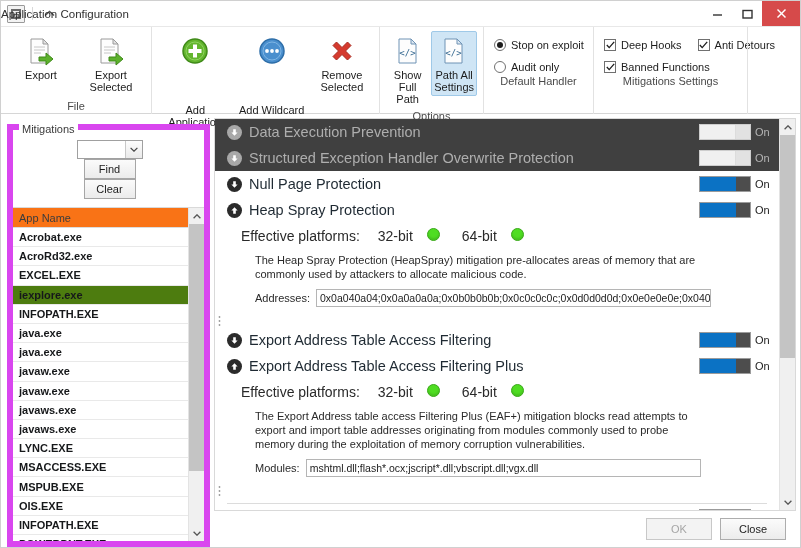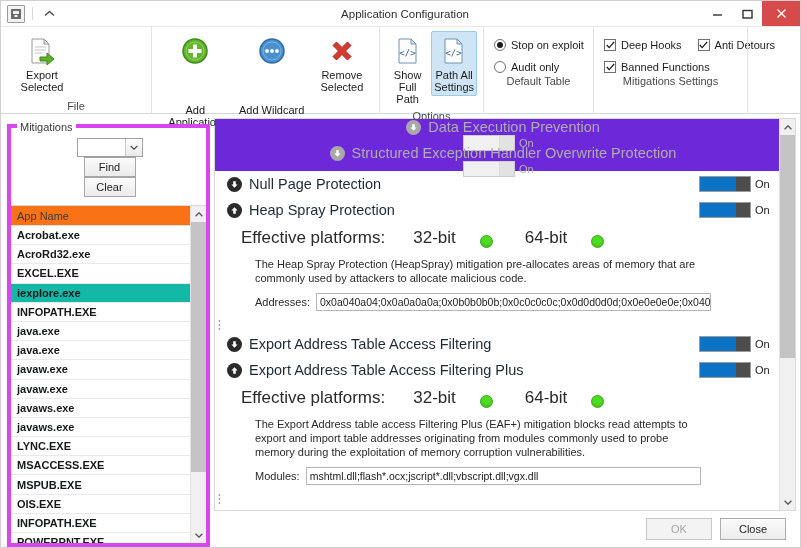--- a/index.html
+++ b/index.html
@@ -14,21 +14,21 @@
 
   
   .titlebar{height:25px;flex:0 0 25px;background:#ffffff;display:flex;align-items:center;
             position:relative;border-bottom:1px solid #e8e8e8;}
   .qat{display:flex;align-items:center;padding-left:6px;gap:0;}
   .qat-icon{width:16px;height:16px;border:1px solid #9a9a9a;background:#f3f3f3;
             display:flex;align-items:center;justify-content:center;border-radius:1px;}
   .qat-icon svg{display:block;}
   .qat-sep{width:1px;height:13px;background:#d8d8d8;margin:0 7px;}
   .qat-chev{width:18px;height:16px;display:flex;align-items:center;justify-content:center;}
-  .title-text{position:absolute;left:9px;right:0;text-align:center;font-size:11.5px;color:#303030;
+  .title-text{position:absolute;left:0;right:0;text-align:left;font-size:11.5px;color:#303030;
               pointer-events:none;}
   .wincontrols{margin-left:auto;display:flex;height:25px;}
   .wc{width:30px;height:25px;display:flex;align-items:center;justify-content:center;}
   .wc.close{width:38px;background:#d64a4a;}
   .wc.close svg line{stroke:#fff;}
 
   
   .ribbon{flex:0 0 87px;height:87px;background:#fff;border-bottom:1px solid #d6d6d6;
           display:flex;position:relative;box-sizing:border-box;}
   .rgroup{display:flex;flex-direction:column;position:relative;height:87px;box-sizing:border-box;}
@@ -53,72 +53,72 @@
   .cbox{width:12px;height:12px;border:1px solid #707070;background:#fff;box-sizing:border-box;
         display:flex;align-items:center;justify-content:center;flex:0 0 12px;}
   .cbox svg{display:block;}
 
   
   .body{flex:1;display:flex;min-height:0;background:#fff;}
 
   
   .leftpanel{width:213px;flex:0 0 213px;padding:4px 4px 0 6px;box-sizing:border-box;
              display:flex;flex-direction:column;min-height:0;}
-  .fieldset{border:4px solid #d946ef;border-radius:0;flex:1;min-height:0;
+  .fieldset{border:6px solid #d946ef;border-radius:0;flex:1;min-height:0;
             display:flex;flex-direction:column;position:relative;padding:0;margin-top:6px;justify-content:center;}
   .legend{position:absolute;top:-7px;left:6px;background:#fff;padding:0 3px;font-size:11px;color:#3a3a3a;}
   .searchrow{display:flex;align-items:center;gap:0;padding:10px 6px 8px 8px;flex-direction:column;}
   .combo{width:66px;height:19px;border:1px solid #a0a0a0;background:#fff;display:flex;box-sizing:border-box;}
   .combo .txt{flex:1;}
   .combo .arrow{width:16px;border-left:1px solid #c8c8c8;background:linear-gradient(#fdfdfd,#eaeaea);
                 display:flex;align-items:center;justify-content:center;}
   .btn{height:20px;min-width:52px;border:1px solid #a6a6a6;background:linear-gradient(#fbfbfb,#ebebeb);
        font-size:11px;color:#1c1c1c;display:flex;align-items:center;justify-content:center;
        box-sizing:border-box;cursor:default;}
   .listwrap{flex:1;margin:0 0 0 0;border-top:1px solid #d9d9d9;display:flex;min-height:0;overflow:hidden;}
   .listcol{flex:1;min-width:0;display:flex;flex-direction:column;}
   .listhead{height:19px;flex:0 0 19px;border-bottom:1px solid #dcdcdc;background:#f97316;
             display:flex;align-items:center;padding-left:6px;font-size:11px;color:#3c3c3c;}
   .listbody{flex:1;overflow:hidden;}
   .lrow{height:19.2px;display:flex;align-items:center;padding-left:6px;font-size:11px;
         font-weight:bold;color:#16181a;border-bottom:1px solid #e9e9e9;box-sizing:border-box;
         white-space:nowrap;overflow:hidden;}
-  .lrow.sel{background:#14b8a6;}
+  .lrow.sel{background:#4d7c0f;}
 
   
   .vsb{width:16px;flex:0 0 16px;background:#f0f0f0;border-left:1px solid #e3e3e3;
        display:flex;flex-direction:column;box-sizing:border-box;}
   .vsb .sbtn{height:16px;flex:0 0 16px;display:flex;align-items:center;justify-content:center;background:#f0f0f0;}
   .vsb .track{flex:1;position:relative;background:#f0f0f0;}
   .vsb .thumb{position:absolute;left:0;right:0;background:#c4c4c4;}
 
   
   .rightpanel{flex:1;min-width:0;display:flex;flex-direction:column;padding:4px 4px 0 0;box-sizing:border-box;}
   .mitbox{flex:1;min-height:0;display:flex;border:1px solid #d9d9d9;box-sizing:border-box;overflow:hidden;}
   .mitscroll{flex:1;min-width:0;overflow:hidden;position:relative;background:#fff;}
   .mrow{display:flex;align-items:center;height:26px;padding:0 0 0 12px;box-sizing:border-box;}
-  .mrow.dim{background:#6d28d9;flex-direction:column;}
+  .mrow.dim{background:#404040;}
   .mtitle{display:flex;align-items:center;gap:7px;flex:1;min-width:0;}
   .arrowicon{width:15px;height:15px;border-radius:50%;background:#2b2b2b;display:flex;
              align-items:center;justify-content:center;flex:0 0 15px;}
   .arrowicon.dis{background:#a8a8a8;}
   .mname{font-size:14.5px;color:#1f2a33;white-space:nowrap;overflow:hidden;text-overflow:ellipsis;}
   .mname.dis{color:#aeaeae;}
   .toggle-wrap{display:flex;align-items:center;gap:4px;padding-right:8px;flex:0 0 auto;}
   .toggle{width:52px;height:16px;border:1px solid #9b9b9b;background:#fff;display:flex;box-sizing:border-box;}
   .toggle .fill{flex:1;background:#0b72c4;}
   .toggle .thumb{width:14px;background:#4d4d4d;}
   .toggle.off{border-color:#cdcdcd;}
   .toggle.off .fill{background:#f0f0f0;}
   .toggle.off .thumb{background:#e2e2e2;border-left:1px solid #dcdcdc;}
   .togglelabel{font-size:11px;color:#1c1c1c;width:16px;}
   .togglelabel.dis{color:#b4b4b4;}
 
   .details{padding:3px 10px 8px 26px;}
-  .platrow{display:flex;align-items:flex-end;gap:24px;font-size:17px;color:#2a2a2a;padding:2px 0 6px;}
+  .platrow{display:flex;align-items:flex-start;gap:14px;font-size:14px;color:#2a2a2a;padding:2px 0 6px;}
   .dot{width:11px;height:11px;border-radius:50%;background:#4fdd22;border:1px solid #3aa81a;
        box-shadow:inset 0 -2px 2px rgba(0,0,0,.12);}
   .desc{font-size:11px;line-height:14px;color:#2a2a2a;max-width:452px;padding:3px 0 8px 14px;}
   .fieldrow{display:flex;align-items:center;gap:6px;padding-left:14px;}
   .fieldrow .flabel{font-size:11px;color:#2a2a2a;}
   .textbox{height:18px;border:1px solid #b5b5b5;background:#fff;font-size:10.5px;color:#1c1c1c;
            display:flex;align-items:center;padding:0 3px;box-sizing:border-box;overflow:hidden;white-space:nowrap;}
   .dragdots{padding-left:3px;height:12px;display:flex;align-items:center;}
   .hr{border-top:1px solid #dcdcdc;margin:6px 12px 0 12px;}
 
@@ -178,20 +178,33 @@
           <span class="ico">
             <svg width="30" height="30" viewBox="0 0 30 30">
               <path d="M5 3 h12 l5 5 v19 h-17 z" fill="#fdfdfd" stroke="#9a9a9a" stroke-width="1"></path>
               <path d="M17 3 v5 h5 z" fill="#e3e3e3" stroke="#9a9a9a" stroke-width="1"></path>
               <line x1="8" y1="11" x2="19" y2="11" stroke="#c6c6c6"></line>
               <line x1="8" y1="14" x2="19" y2="14" stroke="#c6c6c6"></line>
               <line x1="8" y1="17" x2="15" y2="17" stroke="#c6c6c6"></line>
               <path d="M13 21 h7 v-4 l7 6 -7 6 v-4 h-7 z" fill="#5cb02c" stroke="#3f8a18" stroke-width="1"></path>
             </svg>
           </span>
+          <span class="lbl">Export</span>
+        </div>
+        <div class="rbtn">
+          <span class="ico">
+            <svg width="30" height="30" viewBox="0 0 30 30">
+              <path d="M5 3 h12 l5 5 v19 h-17 z" fill="#fdfdfd" stroke="#9a9a9a" stroke-width="1"></path>
+              <path d="M17 3 v5 h5 z" fill="#e3e3e3" stroke="#9a9a9a" stroke-width="1"></path>
+              <line x1="8" y1="11" x2="19" y2="11" stroke="#c6c6c6"></line>
+              <line x1="8" y1="14" x2="19" y2="14" stroke="#c6c6c6"></line>
+              <line x1="8" y1="17" x2="15" y2="17" stroke="#c6c6c6"></line>
+              <path d="M13 21 h7 v-4 l7 6 -7 6 v-4 h-7 z" fill="#5cb02c" stroke="#3f8a18" stroke-width="1"></path>
+            </svg>
+          </span>
           <span class="lbl">Export Selected</span>
         </div>
       </div>
       <div class="rgroup-label">File</div>
     </div>
 
     <div class="rgroup" style="width:228px;">
       <div class="rgroup-items">
         <div class="rbtn wide">
           <span class="ico">
@@ -258,21 +271,21 @@
       <div class="optcol" style="padding-top:12px;">
         <div class="opt">
           <span class="radio on"></span>
           <span>Stop on exploit</span>
         </div>
         <div class="opt">
           <span class="radio"></span>
           <span>Audit only</span>
         </div>
       </div>
-      <div class="rgroup-label">Default Table</div>
+      <div class="rgroup-label">Default Handler</div>
     </div>
 
     <div class="rgroup" style="width:154px;">
       <div class="optcol" style="padding-top:12px;">
         <div class="optrow">
           <div class="opt">
             <span class="cbox">
               <svg width="9" height="8" viewBox="0 0 9 8">
                   <polyline points="0.8,4 3.2,6.6 8.2,0.8" fill="none" stroke="#1c1c1c" stroke-width="1.3"></polyline>
                 </svg>

